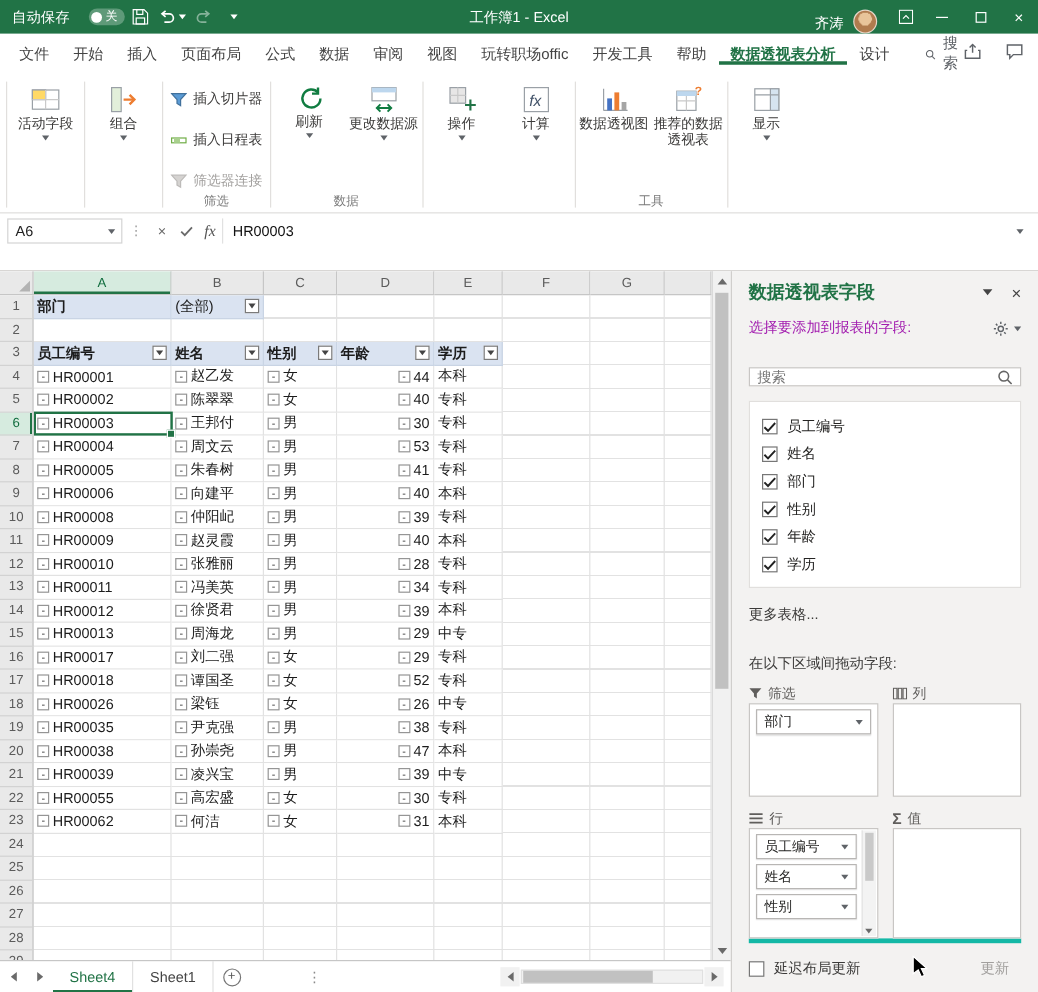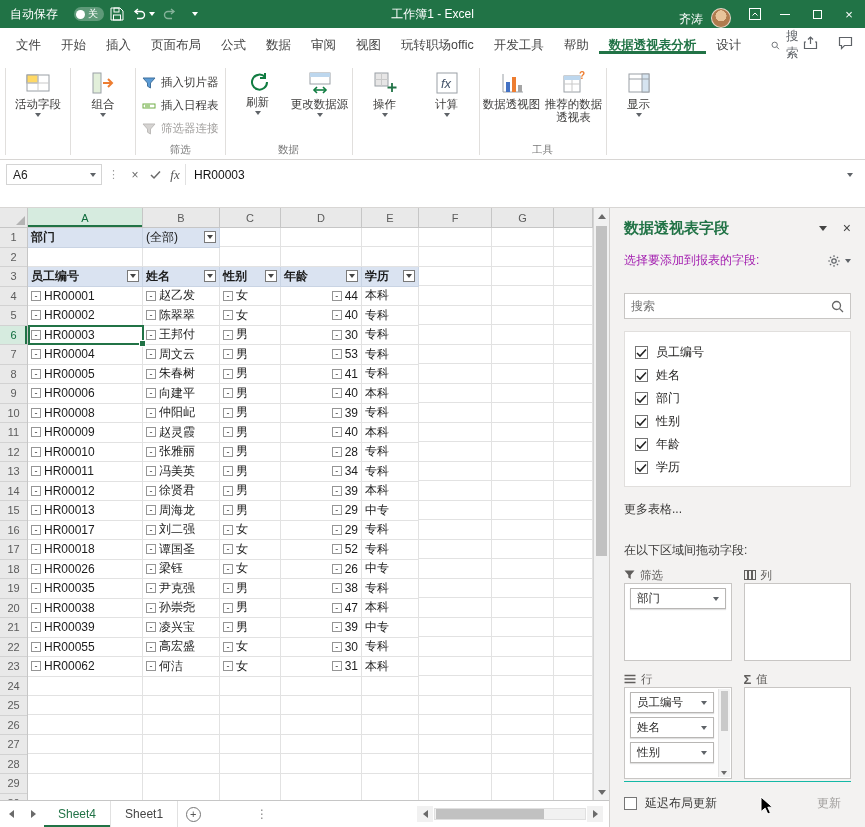--- a/index.html
+++ b/index.html
@@ -42,21 +42,21 @@
   .tabicons{margin-left:auto;display:flex;align-items:center;gap:20px;margin-right:14px;color:#5f6368}
 
   
   .ribbon{flex:0 0 98px;background:#fff;border-bottom:1px solid #D8D6D4;display:flex;align-items:stretch;padding:2px 4px 0}
   .rgroup{display:flex;flex-direction:column}
   .gbtns{flex:1;display:flex;align-items:flex-start;padding-top:2px}
   .glabel{height:16px;font-size:10.5px;color:#7a7a7a;text-align:center;white-space:nowrap}
   .gsep{width:1px;background:#E1DFDD;margin:4px 1px}
   .bigbtn{width:62px;display:flex;flex-direction:column;align-items:center;padding-top:4px;gap:2px;font-size:11.5px;color:#3b3a39;line-height:13px;text-align:center;cursor:default}
   .bigbtn .lbl{max-width:58px}
-  .smallcol{display:flex;flex-direction:column;justify-content:flex-start;padding-top:6px;gap:2px}
+  .smallcol{display:flex;flex-direction:column;justify-content:flex-start;padding-top:6px;gap:13px}
   .smallbtn{display:flex;align-items:center;gap:5px;font-size:11.5px;height:21px;padding:0 5px;color:#3b3a39;white-space:nowrap}
   .smallbtn.disabled{color:#A19F9D}
   .smallbtn.disabled svg *{stroke:#BDBBB9 !important;fill:#D5D3D1 !important}
 
   
   .formulabar{flex:0 0 33px;display:flex;align-items:center;background:#fff;padding:4px 6px 22px;border-bottom:1px solid #D8D6D4}
   .namebox{width:96px;height:21px;border:1px solid #D4D4D4;display:flex;align-items:center;background:#fff}
   .nb-text{flex:1;padding-left:6px;font-size:12px;color:#222}
   .nb-arrow{width:16px;display:flex;justify-content:center}
   .fb-handle{margin:0 6px;color:#9a9a9a;font-size:11px}
@@ -148,21 +148,21 @@
   .areabox{background:#fff;border:1px solid #C8C6C4;padding:4px 5px;position:relative}
   .areabox.short{height:78px}
   .areabox.tall{height:92px}
   .areabox.has-scroll{padding-right:17px}
   .chip{height:21px;margin-bottom:4px;background:#fff;border:1px solid #B8B6B4;box-shadow:0 1px 1px rgba(0,0,0,.12);display:flex;align-items:center;padding:0 6px;font-size:11.5px;color:#252423}
   .chip .arr{margin-left:auto}
   .rows-scroll{position:absolute;right:1px;top:1px;bottom:1px;width:12px;background:#F3F3F3;border-left:1px solid #E3E3E3}
   .rows-scroll .thumb{position:absolute;top:2px;left:2px;right:2px;height:40px;background:#C9C9C9}
   .rows-scroll .dn{position:absolute;bottom:2px;left:0;width:100%;display:flex;justify-content:center}
   .sigma{font-size:13px;font-weight:bold;color:#605e5c}
-  .pbottom{margin-top:auto;display:flex;align-items:center;border-top:1px solid #14b8a6;padding-top:10px}
+  .pbottom{margin-top:auto;display:flex;align-items:center;border-top:4px solid #14b8a6;padding-top:10px}
   .pb-label{margin-left:8px;font-size:12px;color:#3b3a39}
   .updatebtn{margin-left:auto;font-size:12px;color:#A19F9D;padding:3px 10px}
   .cursor{position:absolute;left:760px;top:796px;z-index:99;pointer-events:none}
 </style>
 </head>
 <body>
 
 <div class="app">
 
   <div class="titlebar">

